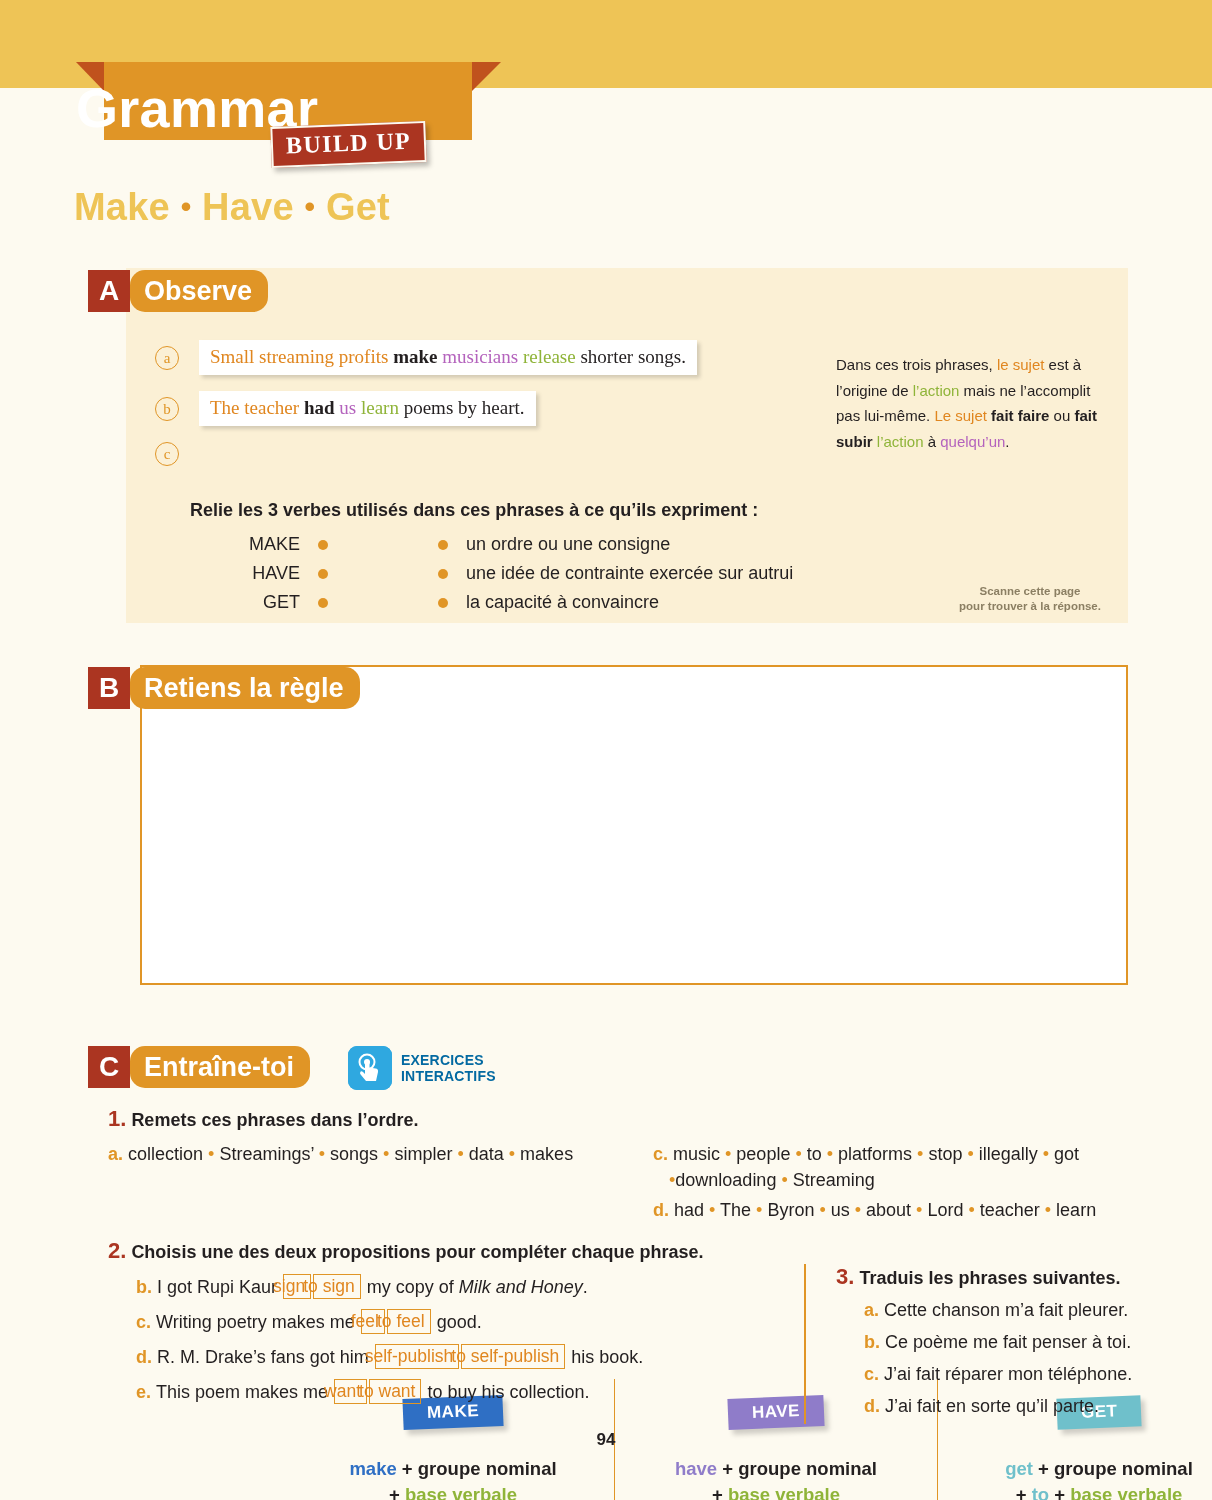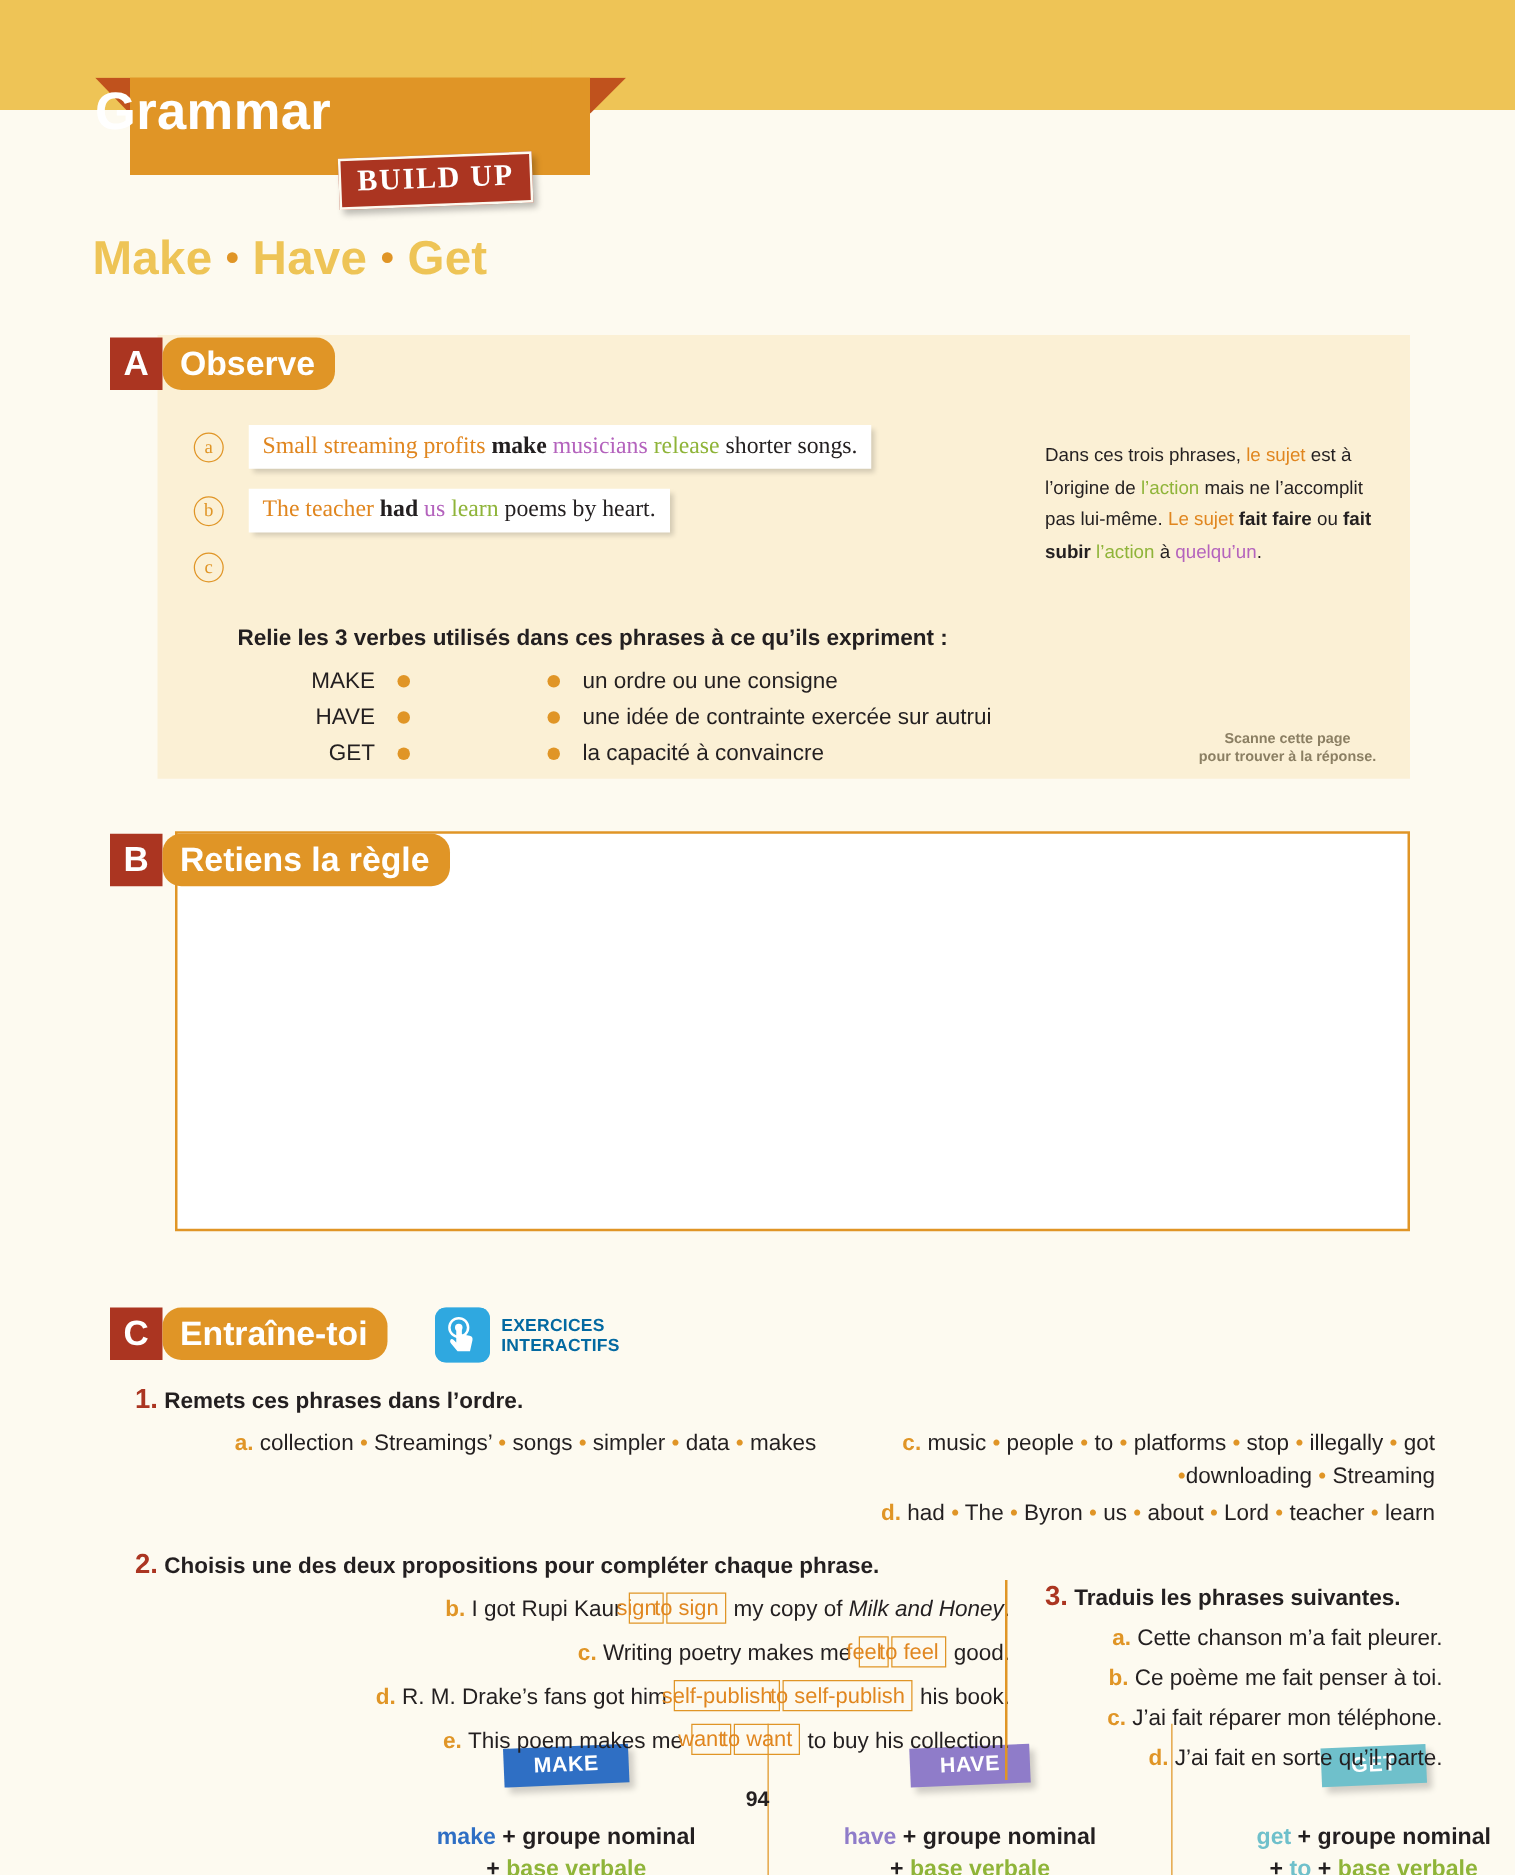--- a/index.html
+++ b/index.html
@@ -34,22 +34,22 @@
   .banner-fold-right{
     position:absolute; left:396px; top:0; width:29px; height:29px;
     background:#c0521d;
     clip-path: polygon(0 0, 100% 0, 0 100%);
   }
   .banner-main{
     position:absolute; left:28px; top:0; width:368px; height:78px;
     background:#e09526;
   }
   .banner-title{
-    position:absolute; left:76px; top:68px;
-    font-size:42px; font-weight:bold; color:#ffffff; letter-spacing:.3px;
+    position:absolute; left:76px; top:81px;
+    font-size:54px; font-weight:bold; color:#ffffff; letter-spacing:.3px;
     line-height:1;
   }
   .buildup-chip{
     position:absolute; left:271px; top:124px;
     transform: rotate(-2.2deg);
     background:#ab3521;
     border:2.5px solid #fdfaf0;
     box-shadow:3px 4px 5px rgba(0,0,0,.25);
     padding:4px 13px 6px 13px;
   }
@@ -163,21 +163,21 @@
   .ex-title{ font-size:18px; color:#231f20; font-weight:bold; }
   .ex-num{ color:#ab3521; font-size:22px; font-weight:bold; }
   .item-letter{ color:#e09526; font-weight:bold; }
 
   .ex1{ position:relative; }
   .ex1-head{ margin-bottom:9px; }
   .two-col{ display:flex; }
   .col-l{ width:545px; }
   .col-r{ width:495px; }
   .li{ font-size:18px; line-height:26px; color:#231f20; margin-bottom:4px;
-       text-indent:-16px; padding-left:16px;text-align:right; }
+       text-indent:-16px; padding-left:16px; }
   .obullet{ color:#e09526; }
 
   .ex2{ position:absolute; left:0; top:132px; width:700px; }
   .ex2 .li{ line-height:31px; }
   .optbox{
     display:inline-block; border:1.5px solid #e09526; color:#e0861f;
     padding:0 5px; line-height:23px; font-size:17.5px; margin:0 1px;
     vertical-align:1px;
   }
   .ex3{

